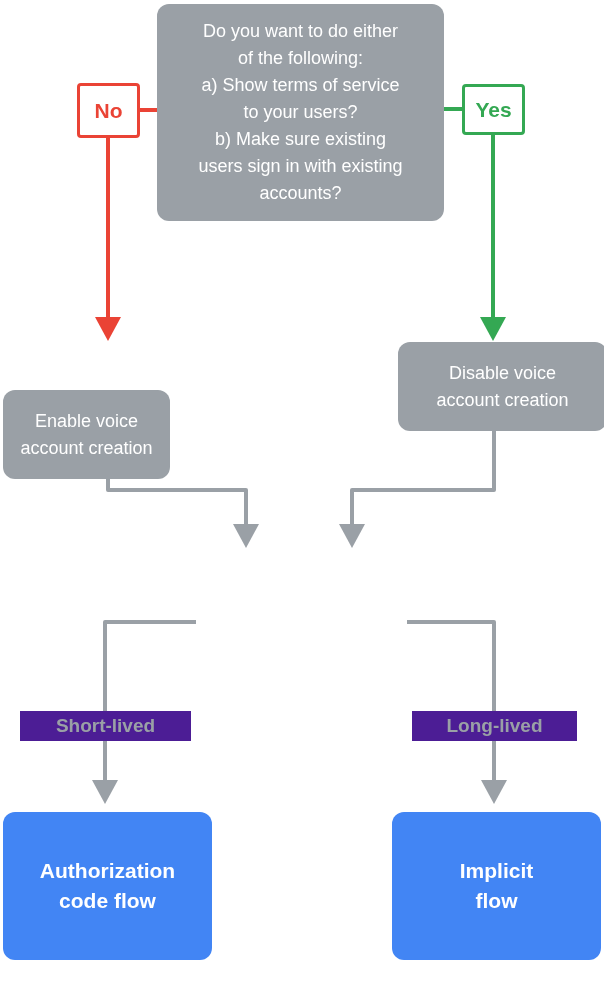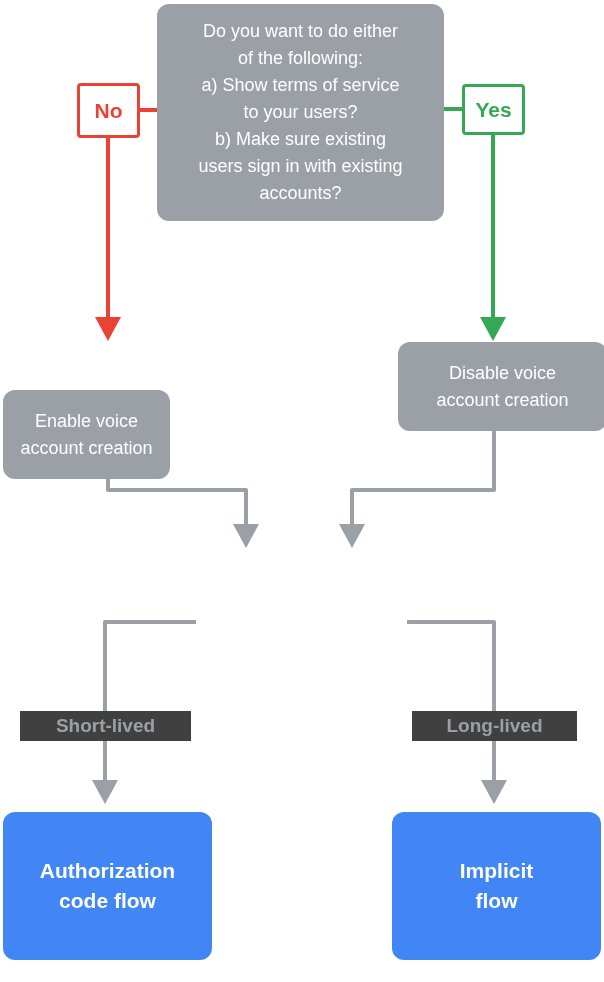--- a/index.html
+++ b/index.html
@@ -61,21 +61,21 @@
     justify-content: center;
     font-size: 21px;
     font-weight: 600;
     z-index: 2;
   }
   .badge-no  { left: 77px;  top: 83px; width: 63px; height: 55px; border: 3px solid #EA4335; color: #EA4335; }
   .badge-yes { left: 462px; top: 84px; width: 63px; height: 51px; border: 3px solid #34A853; color: #34A853; }
 
   .branch-label {
     position: absolute;
-    background: #404040;
+    background: #4c1d95;
     color: #9AA0A6;
     font-size: 19px;
     font-weight: 700;
     display: flex;
     align-items: center;
     justify-content: center;
     z-index: 2;
   }
   .label-short { left: 20px;  top: 711px; width: 171px; height: 30px; }
   .label-long  { left: 412px; top: 711px; width: 165px; height: 30px; }

